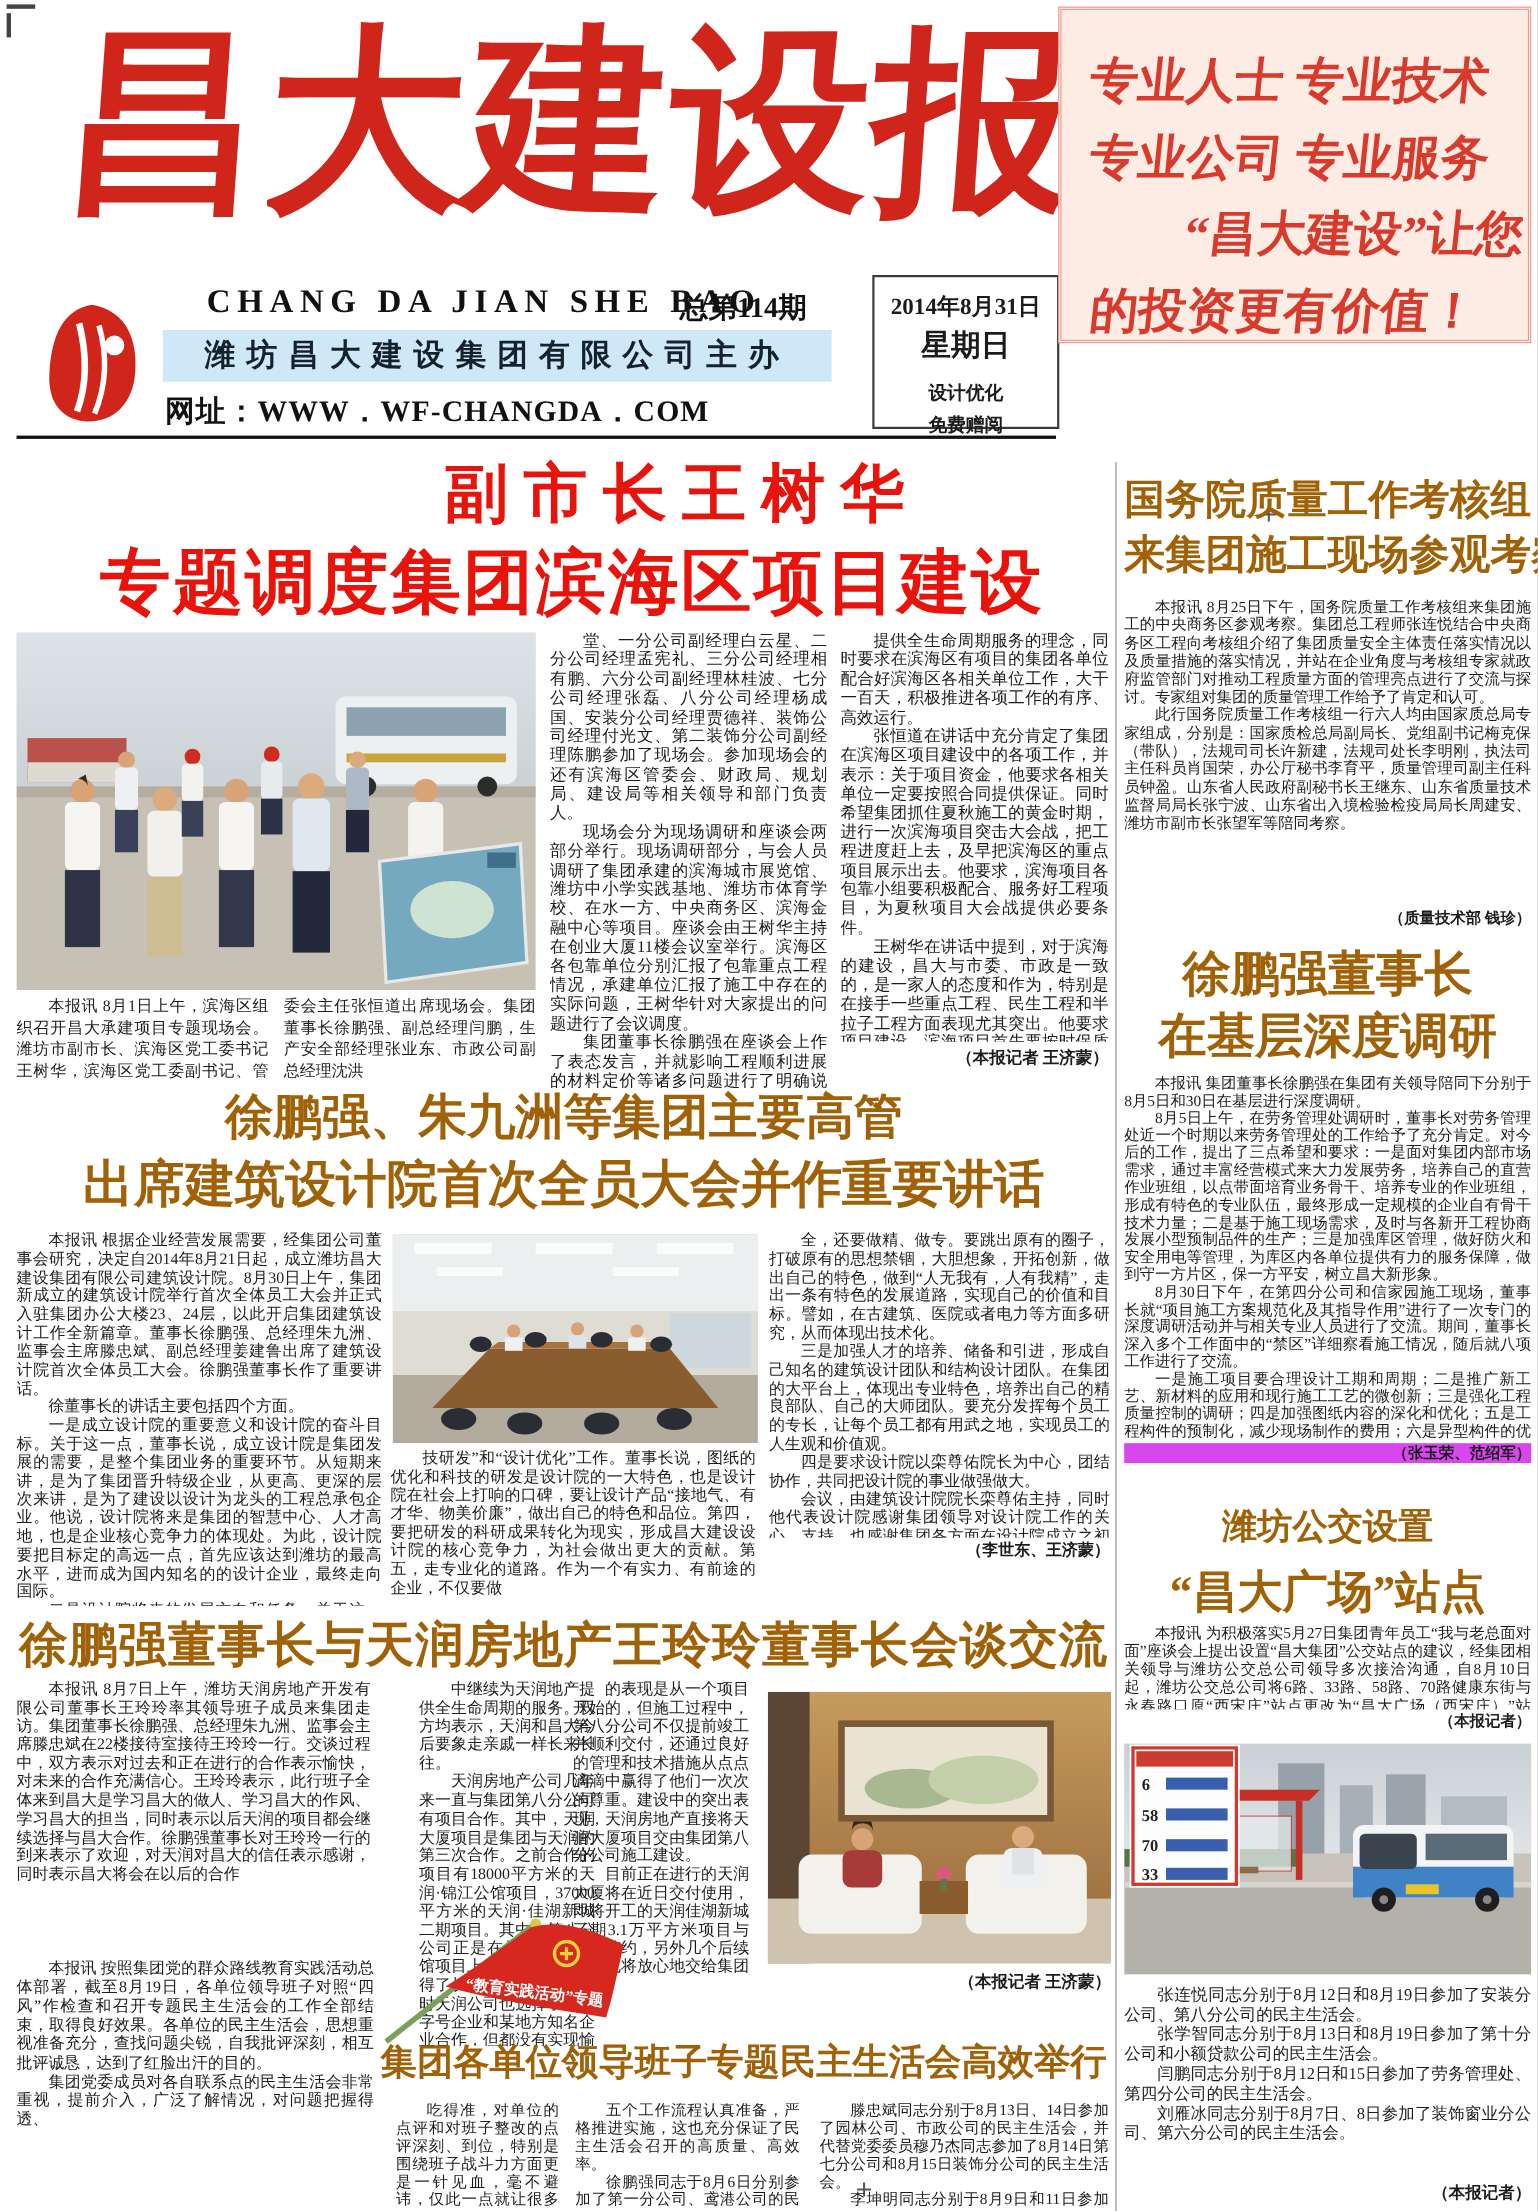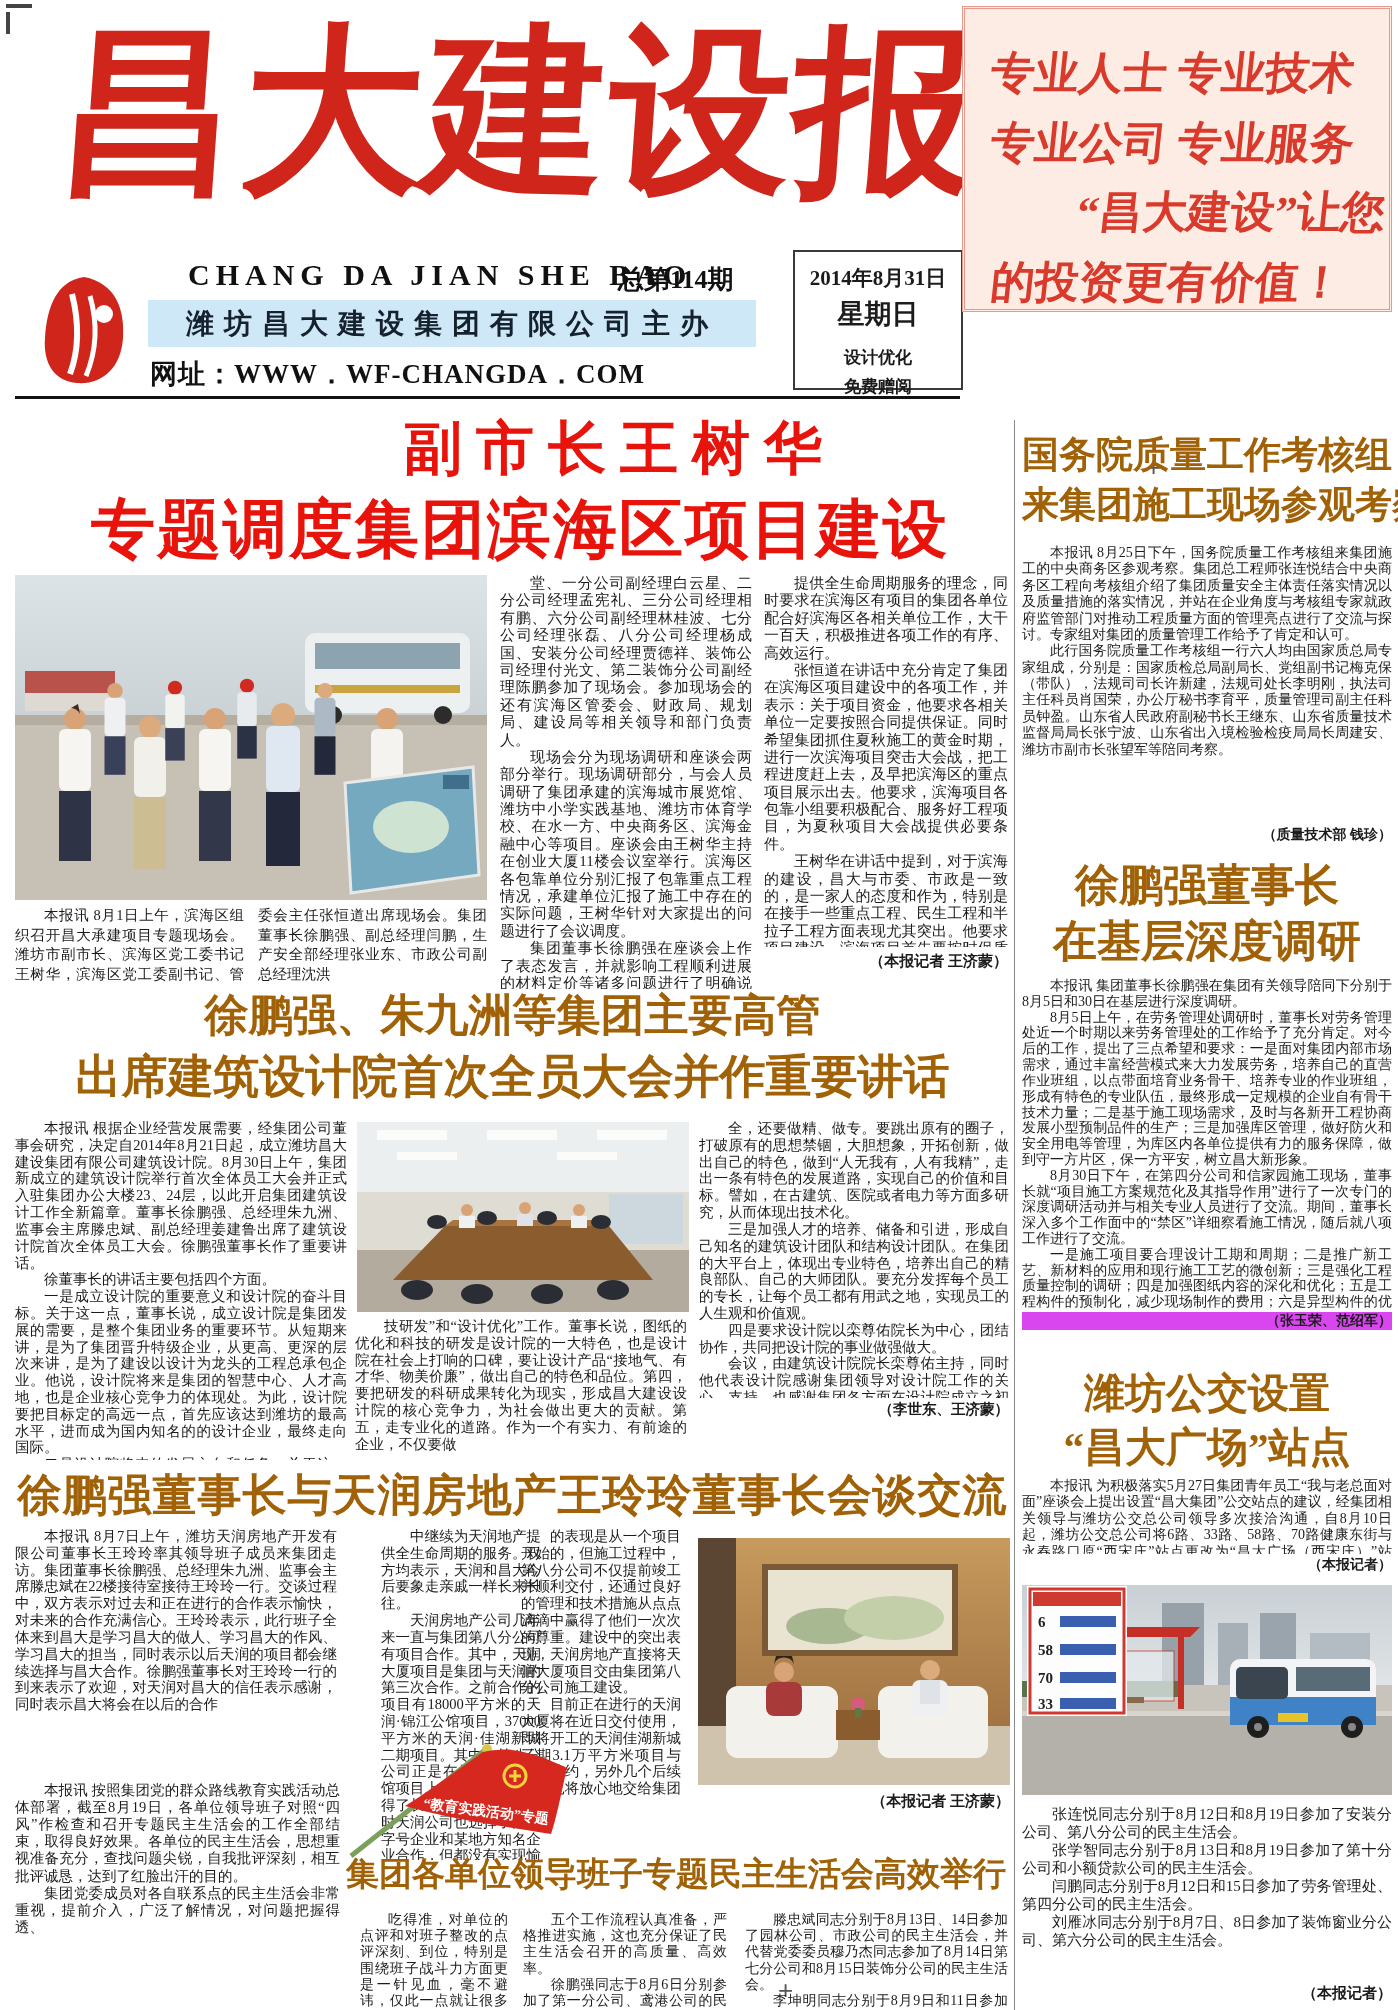--- a/index.html
+++ b/index.html
@@ -187,21 +187,21 @@
   <div class="abs blk-h" style="left:1022px;top:856px;width:370px;font-size:44px;">徐鹏强董事长</div>
   <div class="abs blk-h" style="left:1022px;top:912px;width:370px;font-size:44px;">在基层深度调研</div>
   <div class="bodycol" style="left:1022px;top:978px;width:370px;height:330px;font-size:14px;line-height:1.13;">
       <p>本报讯 集团董事长徐鹏强在集团有关领导陪同下分别于8月5日和30日在基层进行深度调研。</p>
       <p>8月5日上午，在劳务管理处调研时，董事长对劳务管理处近一个时期以来劳务管理处的工作给予了充分肯定。对今后的工作，提出了三点希望和要求：一是面对集团内部市场需求，通过丰富经营模式来大力发展劳务，培养自己的直营作业班组，以点带面培育业务骨干、培养专业的作业班组，形成有特色的专业队伍，最终形成一定规模的企业自有骨干技术力量；二是基于施工现场需求，及时与各新开工程协商发展小型预制品件的生产；三是加强库区管理，做好防火和安全用电等管理，为库区内各单位提供有力的服务保障，做到守一方片区，保一方平安，树立昌大新形象。</p>
       <p>8月30日下午，在第四分公司和信家园施工现场，董事长就“项目施工方案规范化及其指导作用”进行了一次专门的深度调研活动并与相关专业人员进行了交流。期间，董事长深入多个工作面中的“禁区”详细察看施工情况，随后就八项工作进行了交流。</p>
       <p>一是施工项目要合理设计工期和周期；二是推广新工艺、新材料的应用和现行施工工艺的微创新；三是强化工程质量控制的调研；四是加强图纸内容的深化和优化；五是工程构件的预制化，减少现场制作的费用；六是异型构件的优化；七是采用机械化施工，逐步减少现场劳力用工数量；八是现场好的做法，如钢木方、型钢支撑、组合支撑、模板选材等要总结出来，强制执行。董事长还要求相关单位及施工人员在施工过程中要认真总结，梳理出项目管理标准化的做法，形成资料，在集团内部全面推广，以提升集团项目管理水平。</p>
     </div>
   <div class="byline" style="left:1022px;top:1312px;width:370px;font-size:14px;background:#d946ef;">（张玉荣、范绍军）</div>
 
-  <div class="abs blk-h" style="left:1022px;top:1366px;width:370px;font-size:41px;">潍坊公交设置</div>
+  <div class="abs blk-h" style="left:1022px;top:1366px;width:370px;font-size:32px;">潍坊公交设置</div>
   <div class="abs blk-h" style="left:1022px;top:1420px;width:370px;font-size:41px;">“昌大广场”站点</div>
   <div class="bodycol" style="left:1022px;top:1478px;width:370px;height:76px;font-size:14px;line-height:1.17;">
       <p>本报讯 为积极落实5月27日集团青年员工“我与老总面对面”座谈会上提出设置“昌大集团”公交站点的建议，经集团相关领导与潍坊公交总公司领导多次接洽沟通，自8月10日起，潍坊公交总公司将6路、33路、58路、70路健康东街与永春路口原“西宋庄”站点更改为“昌大广场（西宋庄）”站点。</p>
     </div>
   <div class="byline" style="left:1022px;top:1556px;width:370px;font-size:14px;background:#fff;">（本报记者）</div>
 
   <div class="photo" style="left:1022px;top:1585px;width:370px;height:210px;">
     <svg width="370" height="210" viewBox="0 0 370 210">
       <defs>
         <linearGradient id="sky2" x1="0" y1="0" x2="0" y2="1">

